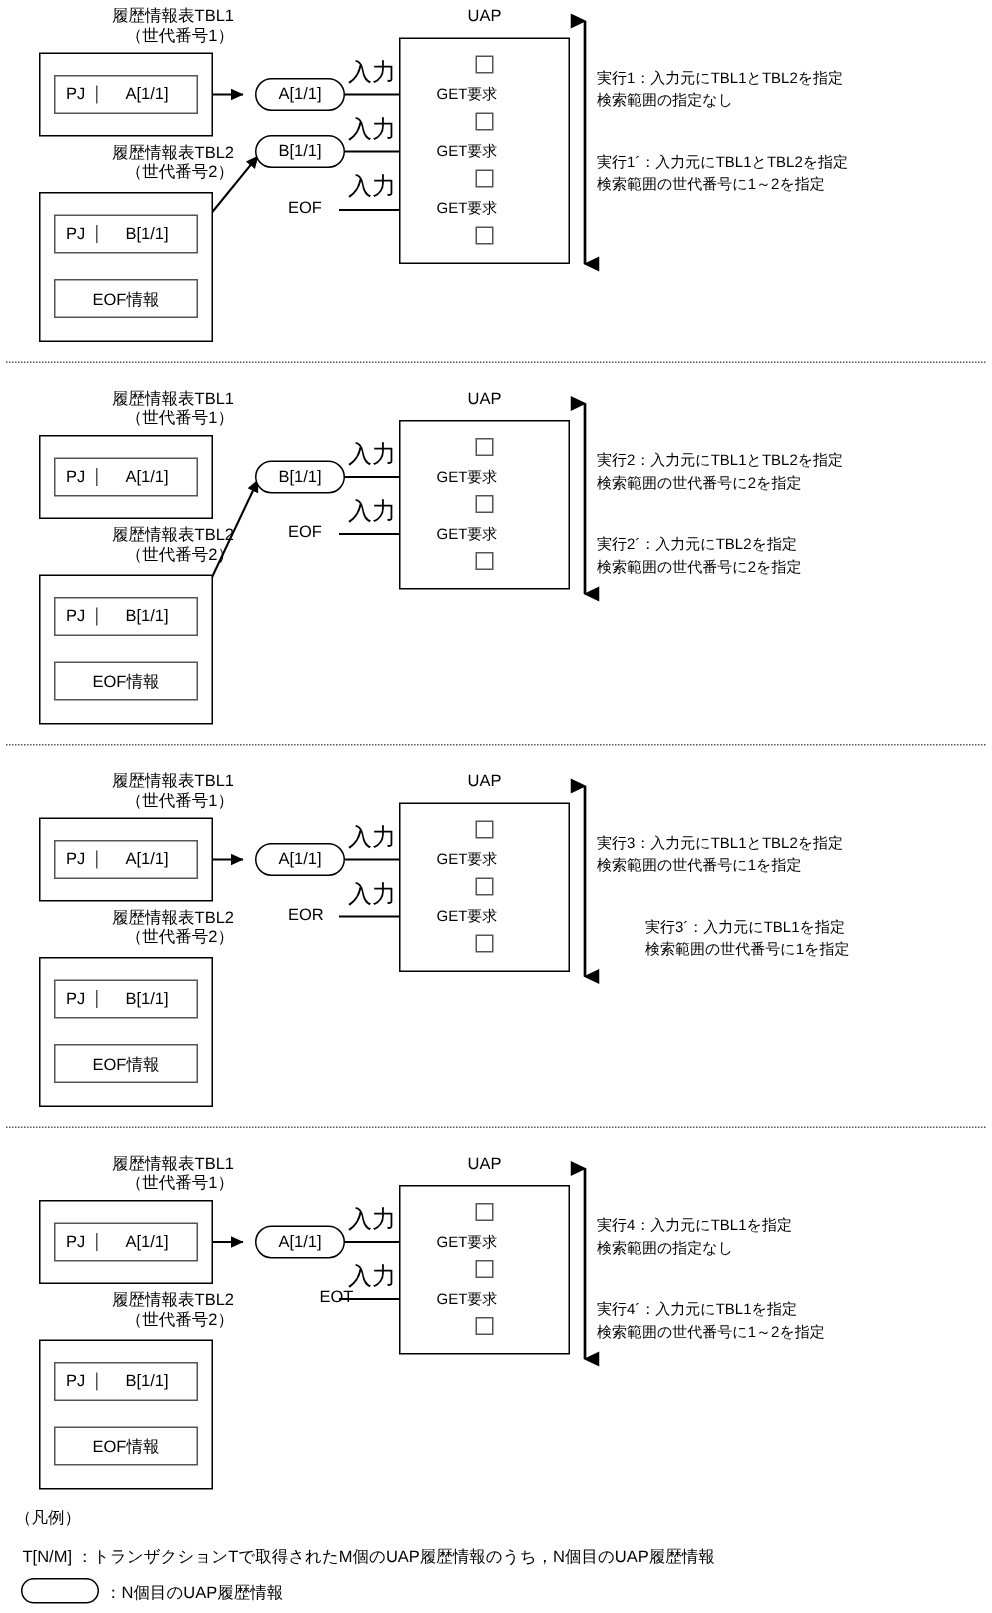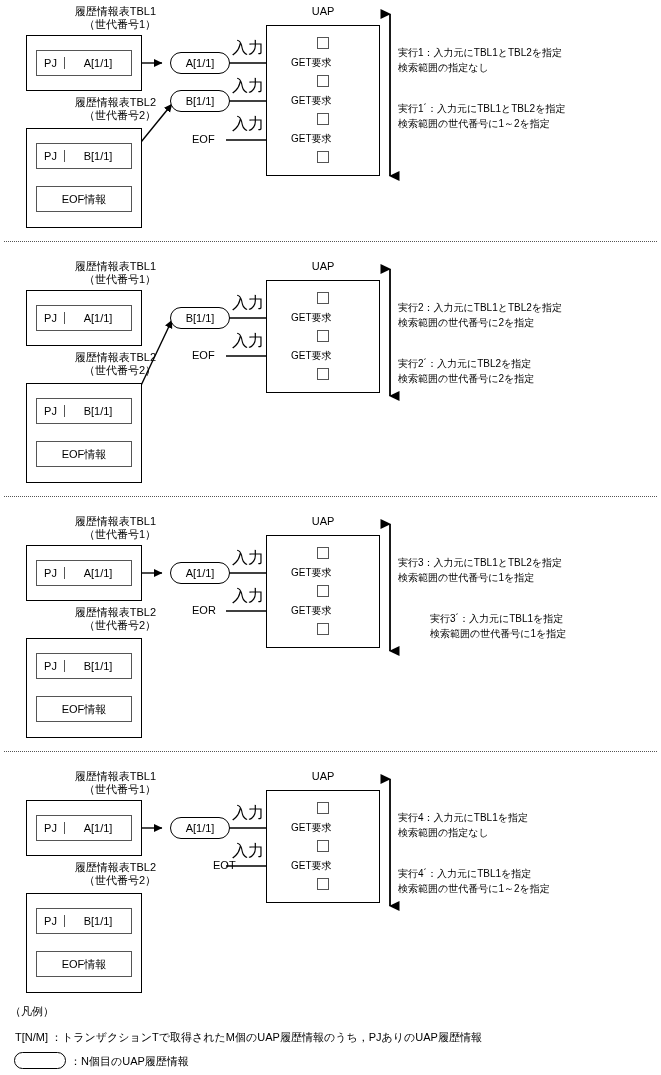--- a/index.html
+++ b/index.html
@@ -409,15 +409,15 @@
     <div>実行4：入力元にTBL1を指定</div>
     <div>検索範囲の指定なし</div>
   </div>
   <div class="desc" style="left:398px;top:101px;">
     <div>実行4´：入力元にTBL1を指定</div>
     <div>検索範囲の世代番号に1～2を指定</div>
   </div>
 </div>
 
 <div class="legend-head" style="left:10px;top:1004px;">（凡例）</div>
-<div class="legend-line" style="left:15px;top:1030px;">T[N/M] ：トランザクションTで取得されたM個のUAP履歴情報のうち，PJありのUAP履歴情報</div>
+<div class="legend-line" style="left:15px;top:1030px;">T[N/M] ：トランザクションTで取得されたM個のUAP履歴情報のうち，N個目のUAP履歴情報</div>
 <div class="legend-bubble" style="left:14px;top:1052px;"></div>
 <div class="legend-line" style="left:70px;top:1054px;">：N個目のUAP履歴情報</div>
 
 </body></html>

